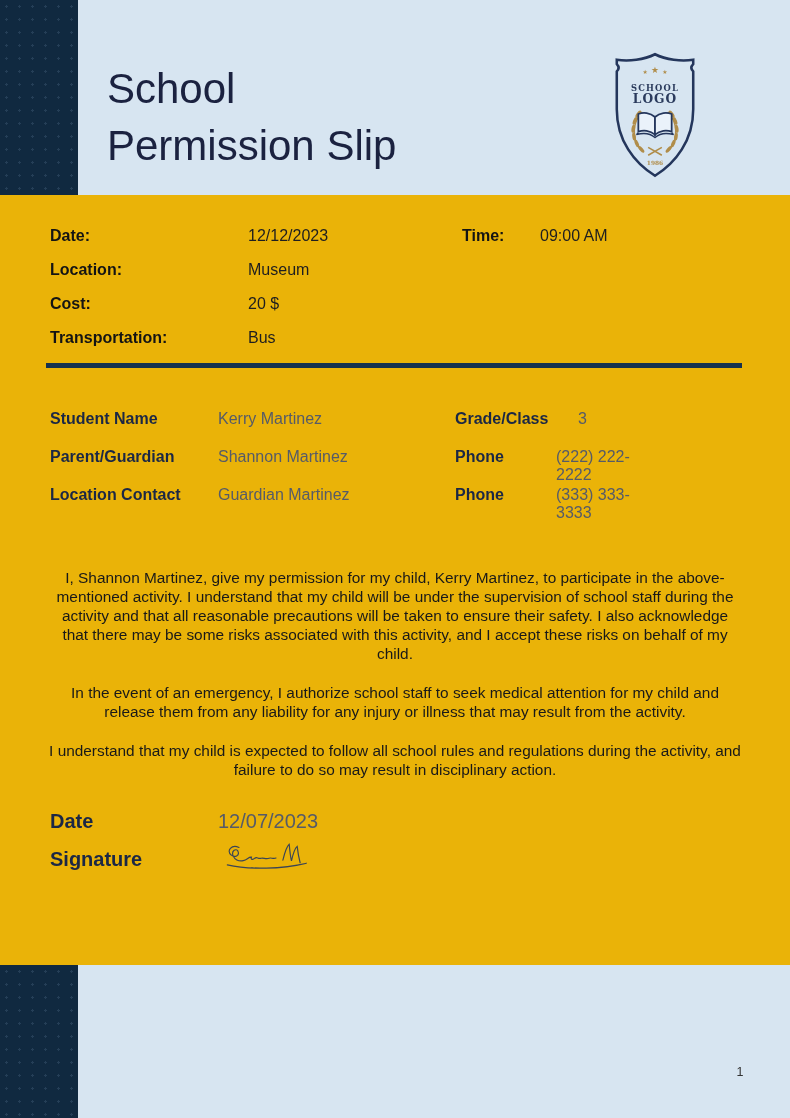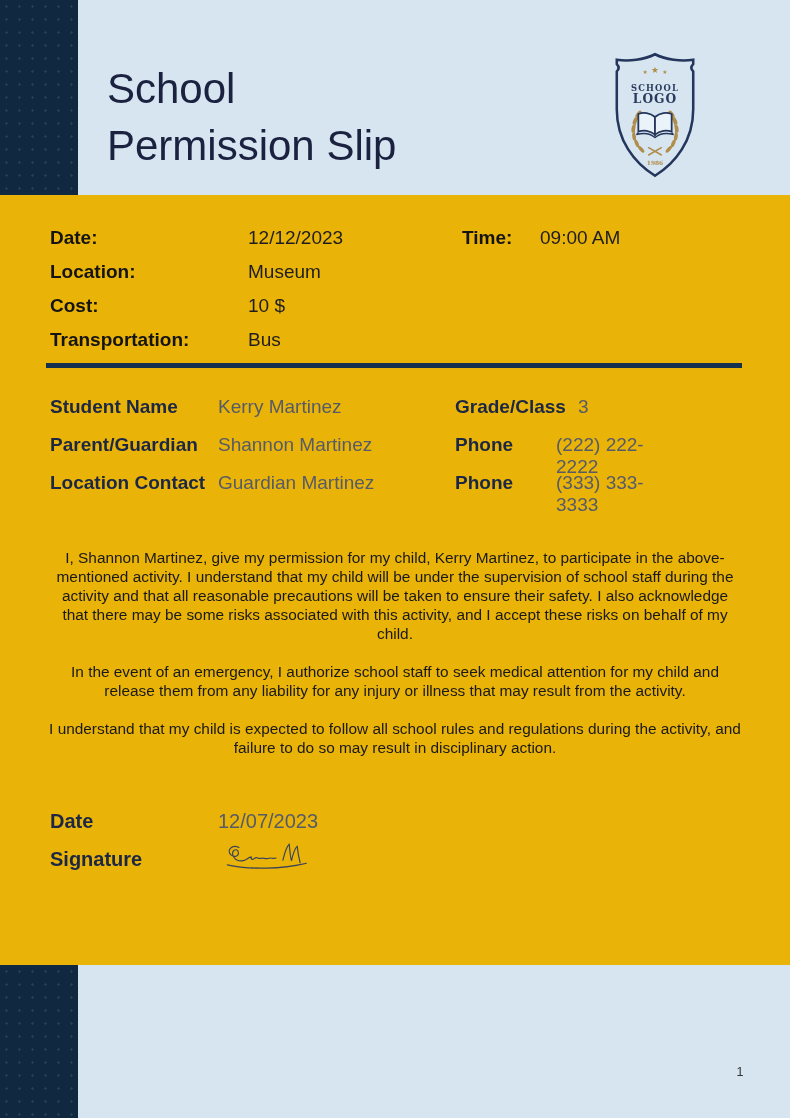--- a/index.html
+++ b/index.html
@@ -18,41 +18,41 @@
   .title {
     position:absolute; left:107px; top:60px;
     font-size:42px; line-height:57px; font-weight:400;
     color:#1b2240; letter-spacing:0;
   }
   .title span { display:block; }
   .logo { position:absolute; left:606px; top:50px; width:98px; height:132px; }
 
   
   .info-section { position:absolute; left:0; top:219px; width:790px; }
-  .row { position:relative; height:34px; font-size:19px; }
+  .row { position:relative; height:34px; font-size:16px; }
   .info-section .lbl  { position:absolute; left:50px;  top:8px; font-weight:700; color:#141414; }
   .info-section .val  { position:absolute; left:248px; top:8px; color:#1e1e20; }
   .info-section .lbl2 { position:absolute; left:462px; top:8px; font-weight:700; color:#141414; }
   .info-section .val2 { position:absolute; left:540px; top:8px; color:#1e1e20; }
 
   .divider { position:absolute; left:46px; top:363px; width:696px; height:5px; background:#16314e; }
 
   
-  .student-section { position:absolute; left:0; top:386px; width:654px; }
+  .student-section { position:absolute; left:0; top:400px; width:654px; }
   .student-section .row { height:38px; }
   .student-section .lbl  { position:absolute; left:50px;  top:10px; font-weight:700; color:#1b2745; }
   .student-section .val  { position:absolute; left:218px; top:10px; color:#565b68; }
   .student-section .lbl2 { position:absolute; left:455px; top:10px; font-weight:700; color:#1b2745; }
   .student-section .val2 { position:absolute; left:556px; top:10px; color:#565b68; }
   .student-section .val2.grade { left:578px; }
 
   
   .consent { position:absolute; left:48px; top:548px; width:694px; text-align:center;
              font-size:15.4px; line-height:19px; color:#191919; }
-  .consent p { margin-bottom:19px; }
+  .consent p { margin-bottom:19px;margin-top:20px; }
 
   
   .signoff { position:absolute; left:0; top:800px; width:790px; font-size:20px; }
   .signoff .srow { position:relative; height:38px; }
   .signoff .lbl { position:absolute; left:50px; top:10px; font-weight:700; color:#1b2745; }
   .signoff .val { position:absolute; left:218px; top:10px; color:#565b68; }
   .sig-svg { position:absolute; left:222px; top:2px; width:90px; height:36px; }
 
   
   .ftr { position:absolute; left:0; top:965px; width:790px; height:153px; background:#d7e5f1; }
@@ -111,21 +111,21 @@
       <span class="val">12/12/2023</span>
       <span class="lbl2">Time:</span>
       <span class="val2">09:00 AM</span>
     </div>
     <div class="row">
       <span class="lbl">Location:</span>
       <span class="val">Museum</span>
     </div>
     <div class="row">
       <span class="lbl">Cost:</span>
-      <span class="val">10 $</span>
+      <span class="val">20 $</span>
     </div>
     <div class="row">
       <span class="lbl">Transportation:</span>
       <span class="val">Bus</span>
     </div>
   </div>
 
   <div class="divider"></div>
 
   <div class="student-section">

